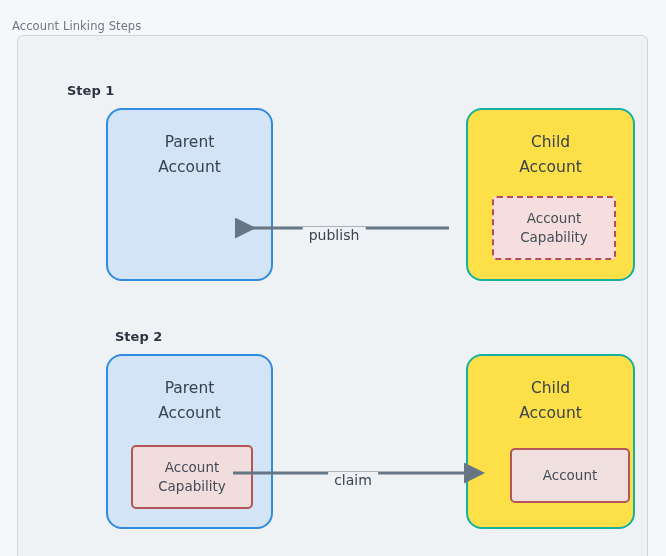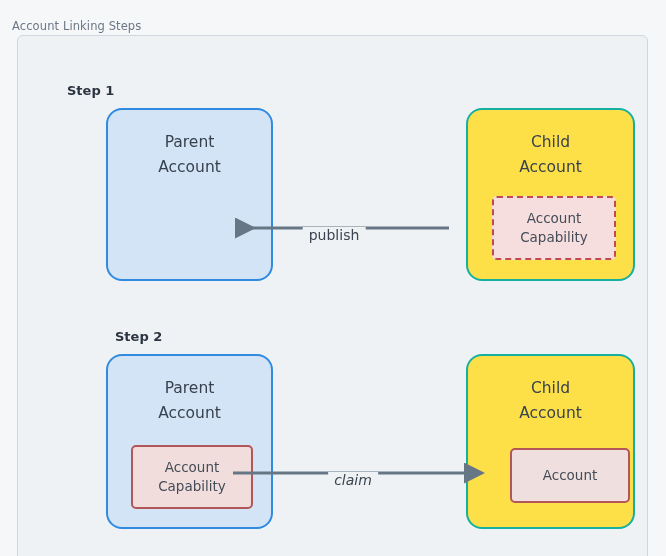--- a/index.html
+++ b/index.html
@@ -183,16 +183,16 @@
     </div>
 
     <svg class="arrow-svg" style="left:215px; top:427px;" width="240" height="20">
       <defs>
         <marker id="arrowhead-right" markerWidth="7" markerHeight="7" refX="1" refY="3.5" orient="auto" markerUnits="strokeWidth">
           <polygon points="0 0, 7 3.5, 0 7" fill="#667685"></polygon>
         </marker>
       </defs>
       <line x1="0" y1="10" x2="234" y2="10" stroke="#667685" stroke-width="3" marker-end="url(#arrowhead-right)"></line>
     </svg>
-    <div class="arrow-label" style="left:335px; top:444px; transform:translate(-50%,-50%);font-style:italic;">claim</div>
+    <div class="arrow-label" style="left:335px; top:444px; transform:translate(-50%,-50%);">claim</div>
 
   </div>
 </div>
 
 </body></html>

